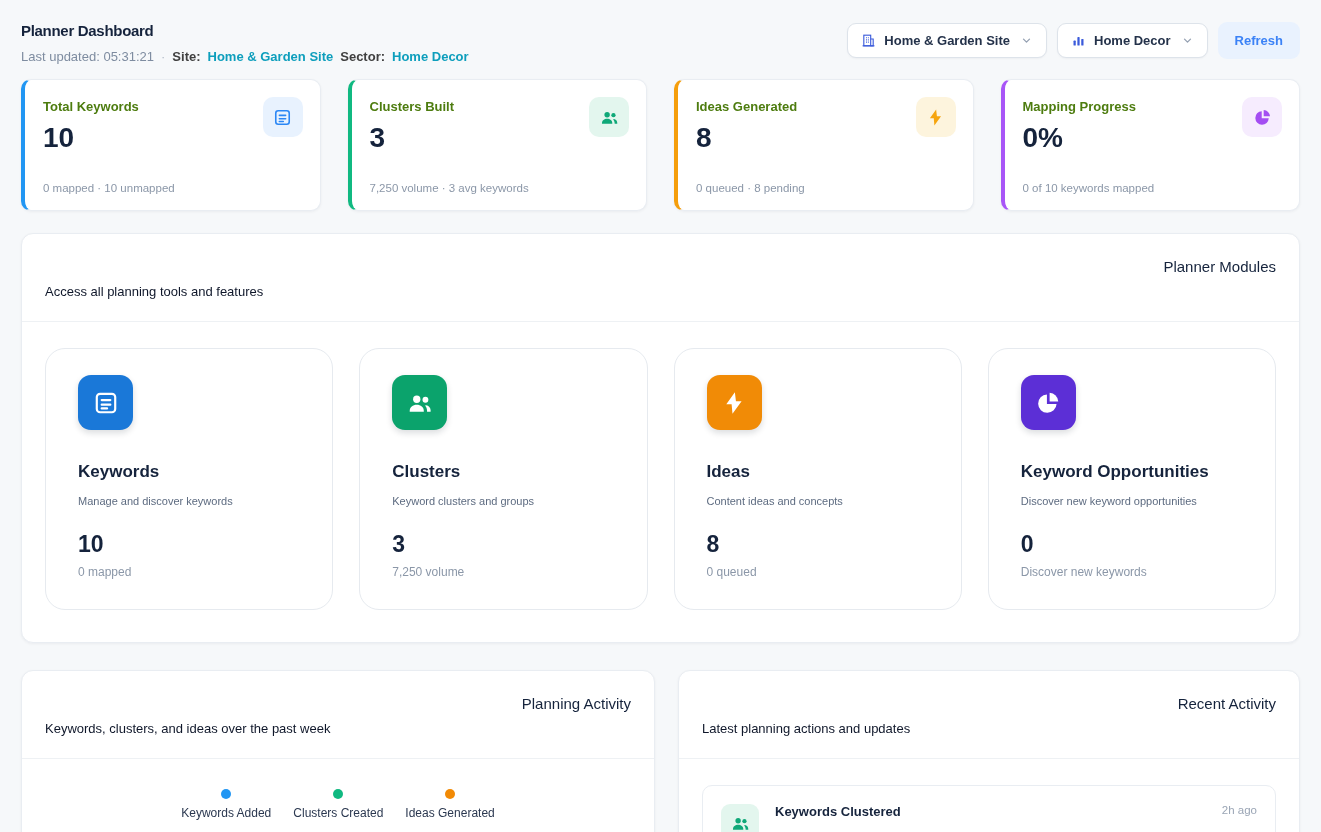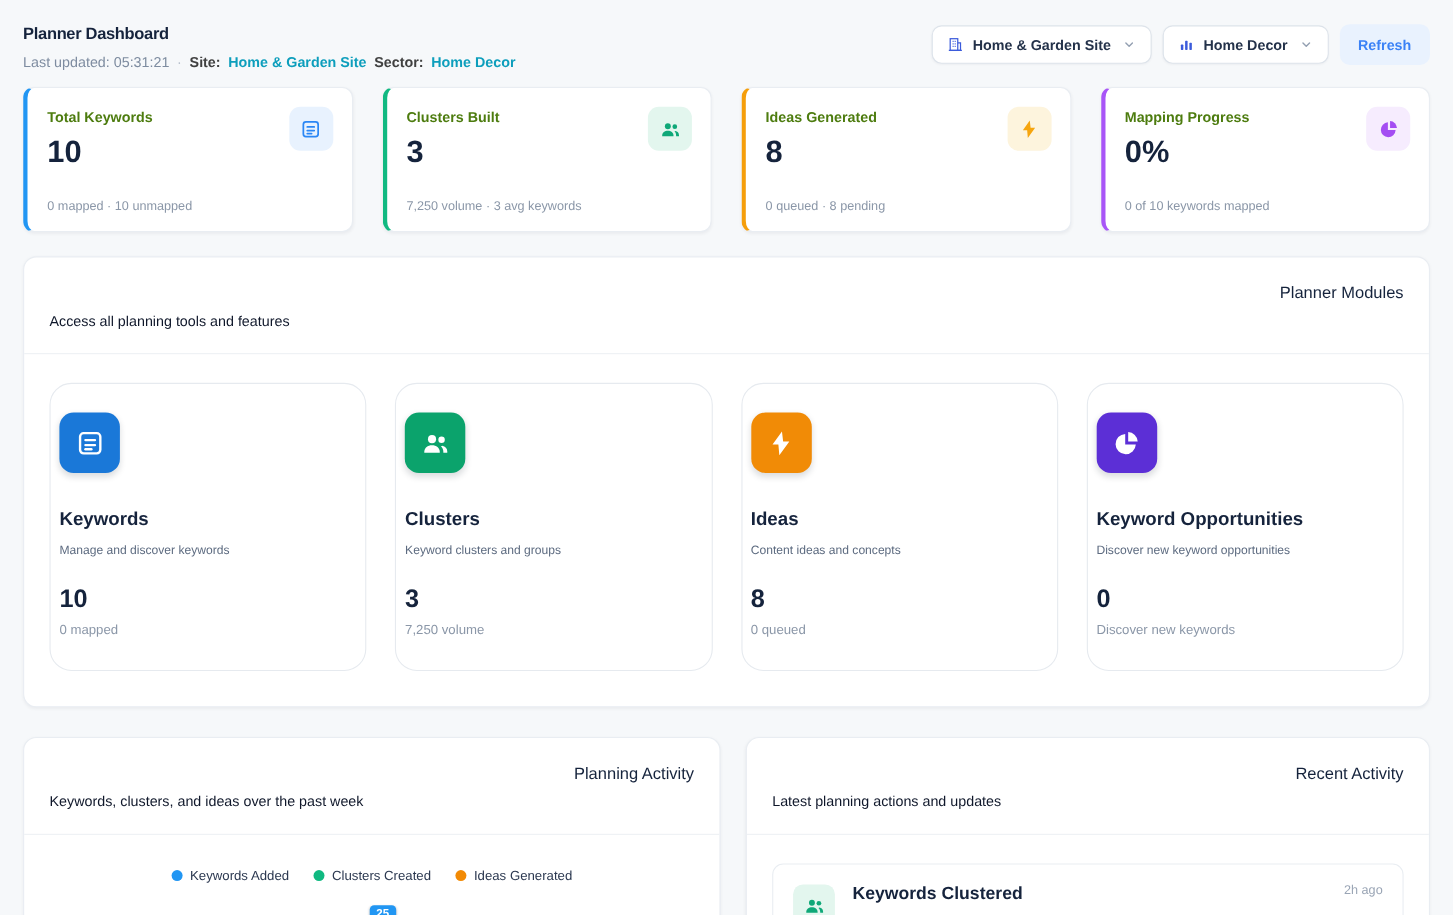--- a/index.html
+++ b/index.html
@@ -62,21 +62,21 @@
   .card-block {
     background: #fff; border: 1px solid #e9edf2; border-radius: 12px;
     box-shadow: 0 1px 3px rgba(16,24,40,.05); margin-top: 22px;
   }
   .block-head { padding: 24px 23px 22px; }
   .block-title { font-size: 15px; font-weight: 400; color: #15233c; text-align: right; }
   .block-sub { font-size: 13px; color: #0f172a; margin-top: 9px; }
   .divider { border-top: 1px solid #eef1f4; }
   .modules-grid { display: grid; grid-template-columns: repeat(4, 1fr); gap: 26px; padding: 26px 23px 32px; }
   .module {
-    border: 1px solid #e6eaef; border-radius: 20px; padding: 26px 8px 30px;
+    border: 1px solid #e6eaef; border-radius: 20px; padding: 26px 32px 30px;
     background: #fff; cursor: pointer;
   }
   .module .m-chip {
     width: 55px; height: 55px; border-radius: 13px; color: #fff;
     display: flex; align-items: center; justify-content: center;
     box-shadow: 0 3px 6px rgba(16,24,40,.15);
   }
   .module .m-chip svg { width: 26px; height: 26px; }
   .m-chip.mc-blue   { background: #1a78d8; }
   .m-chip.mc-green  { background: #0ba36c; }
@@ -88,21 +88,21 @@
   .module .m-foot  { font-size: 12px; color: #8b97a8; margin-top: 7px; }
 
   
   .bottom { display: grid; grid-template-columns: 634px 1fr; gap: 23px; margin-top: 27px; }
   .panel {
     background: #fff; border: 1px solid #e9edf2; border-radius: 12px;
     box-shadow: 0 1px 3px rgba(16,24,40,.05); padding-bottom: 60px;
   }
 
   .legend { display: flex; justify-content: center; gap: 22px; margin-top: 30px; }
-  .legend-item { display: flex; align-items: center; gap: 7px; font-size: 12px; color: #2b3850; }
+  .legend-item { display: flex; align-items: center; gap: 7px; font-size: 12px; color: #2b3850; flex-direction: column; }
   .legend-dot { width: 10px; height: 10px; border-radius: 50%; }
   .ld-blue { background: #2196f3; } .ld-green { background: #10b981; } .ld-orange { background: #f28a05; }
 
   .chart { position: relative; height: 130px; margin: 20px 24px 0 80px; }
   .chart svg.area { position: absolute; inset: 0; width: 100%; height: 130px; }
   .pt-badge {
     position: absolute; transform: translateX(-50%);
     background: #2196f3; color: #fff; font-size: 10.5px; font-weight: 700;
     padding: 2px 6px; border-radius: 4px; box-shadow: 0 1px 2px rgba(16,24,40,.2);
   }
@@ -111,21 +111,21 @@
   .feed { padding: 26px 23px 0; }
   .feed-item {
     display: flex; align-items: flex-start; gap: 16px;
     border: 1px solid #e9edf2; border-radius: 10px; padding: 18px; background: #fff;
   }
   .feed-chip {
     width: 38px; height: 38px; border-radius: 9px; background: #e3f6ee; color: #0fa878;
     display: flex; align-items: center; justify-content: center; flex: 0 0 auto;
   }
   .feed-chip svg { width: 19px; height: 19px; }
-  .feed-title { font-size: 16px; font-weight: 800; color: #15233c; }
+  .feed-title { font-size: 13px; font-weight: 800; color: #15233c; }
   .feed-time  { margin-left: auto; font-size: 11.5px; color: #9aa5b5; white-space: nowrap; }
 </style>
 </head>
 <body>
 
 <div class="page">
 
   <div class="topbar">
     <div>
       <h1 class="title">Planner Dashboard</h1>

